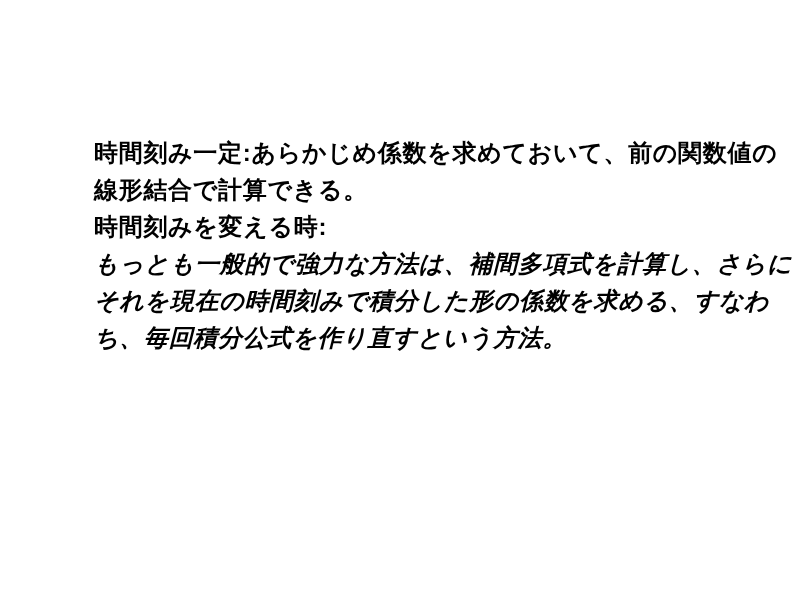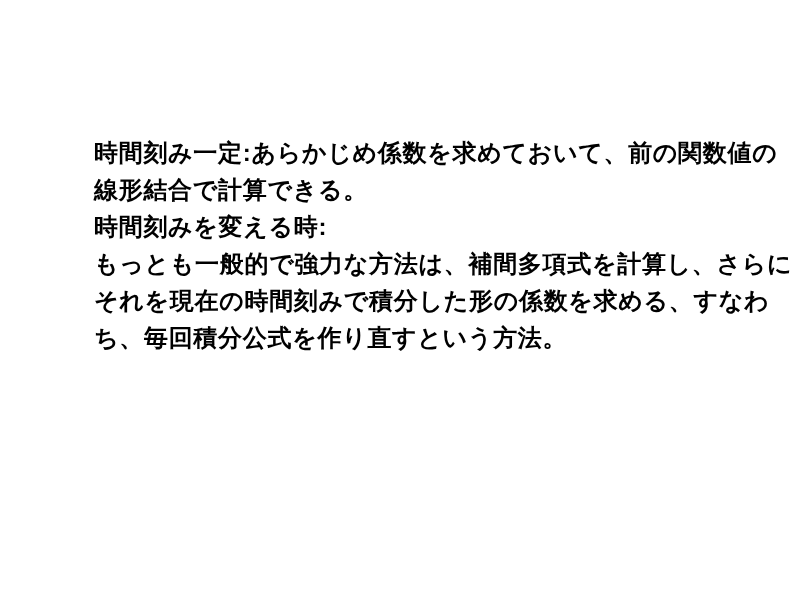--- a/index.html
+++ b/index.html
@@ -40,21 +40,21 @@
     font-weight: bold;
     letter-spacing: 0.7px;
     line-height: 37px;
     color: #000000;
     word-break: normal;
     line-break: strict;
     text-align: left;
   }
   .para-1 { margin-top: 0; }
   .para-2 { margin-top: 32px; }
-  .para-3 { margin-top: 11px; }
+  .para-3 { margin-top: 11px; font-style: italic; }
   .para-4 { margin-top: 6px; }
 </style>
 </head>
 <body>
 
 <div class="slide">
   <div class="slide-body">
     <p class="para-1">時間刻み一定:あらかじめ係数を求めておいて、前の関数値の線形結合で計算できる。</p>
     <p class="para-2">時間刻みを変える時:</p>
     <p class="para-3">もっとも一般的で強力な方法は、補間多項式を計算し、さらにそれを現在の時間刻みで積分した形の係数を求める、すなわち、毎回積分公式を作り直すという方法。</p>

